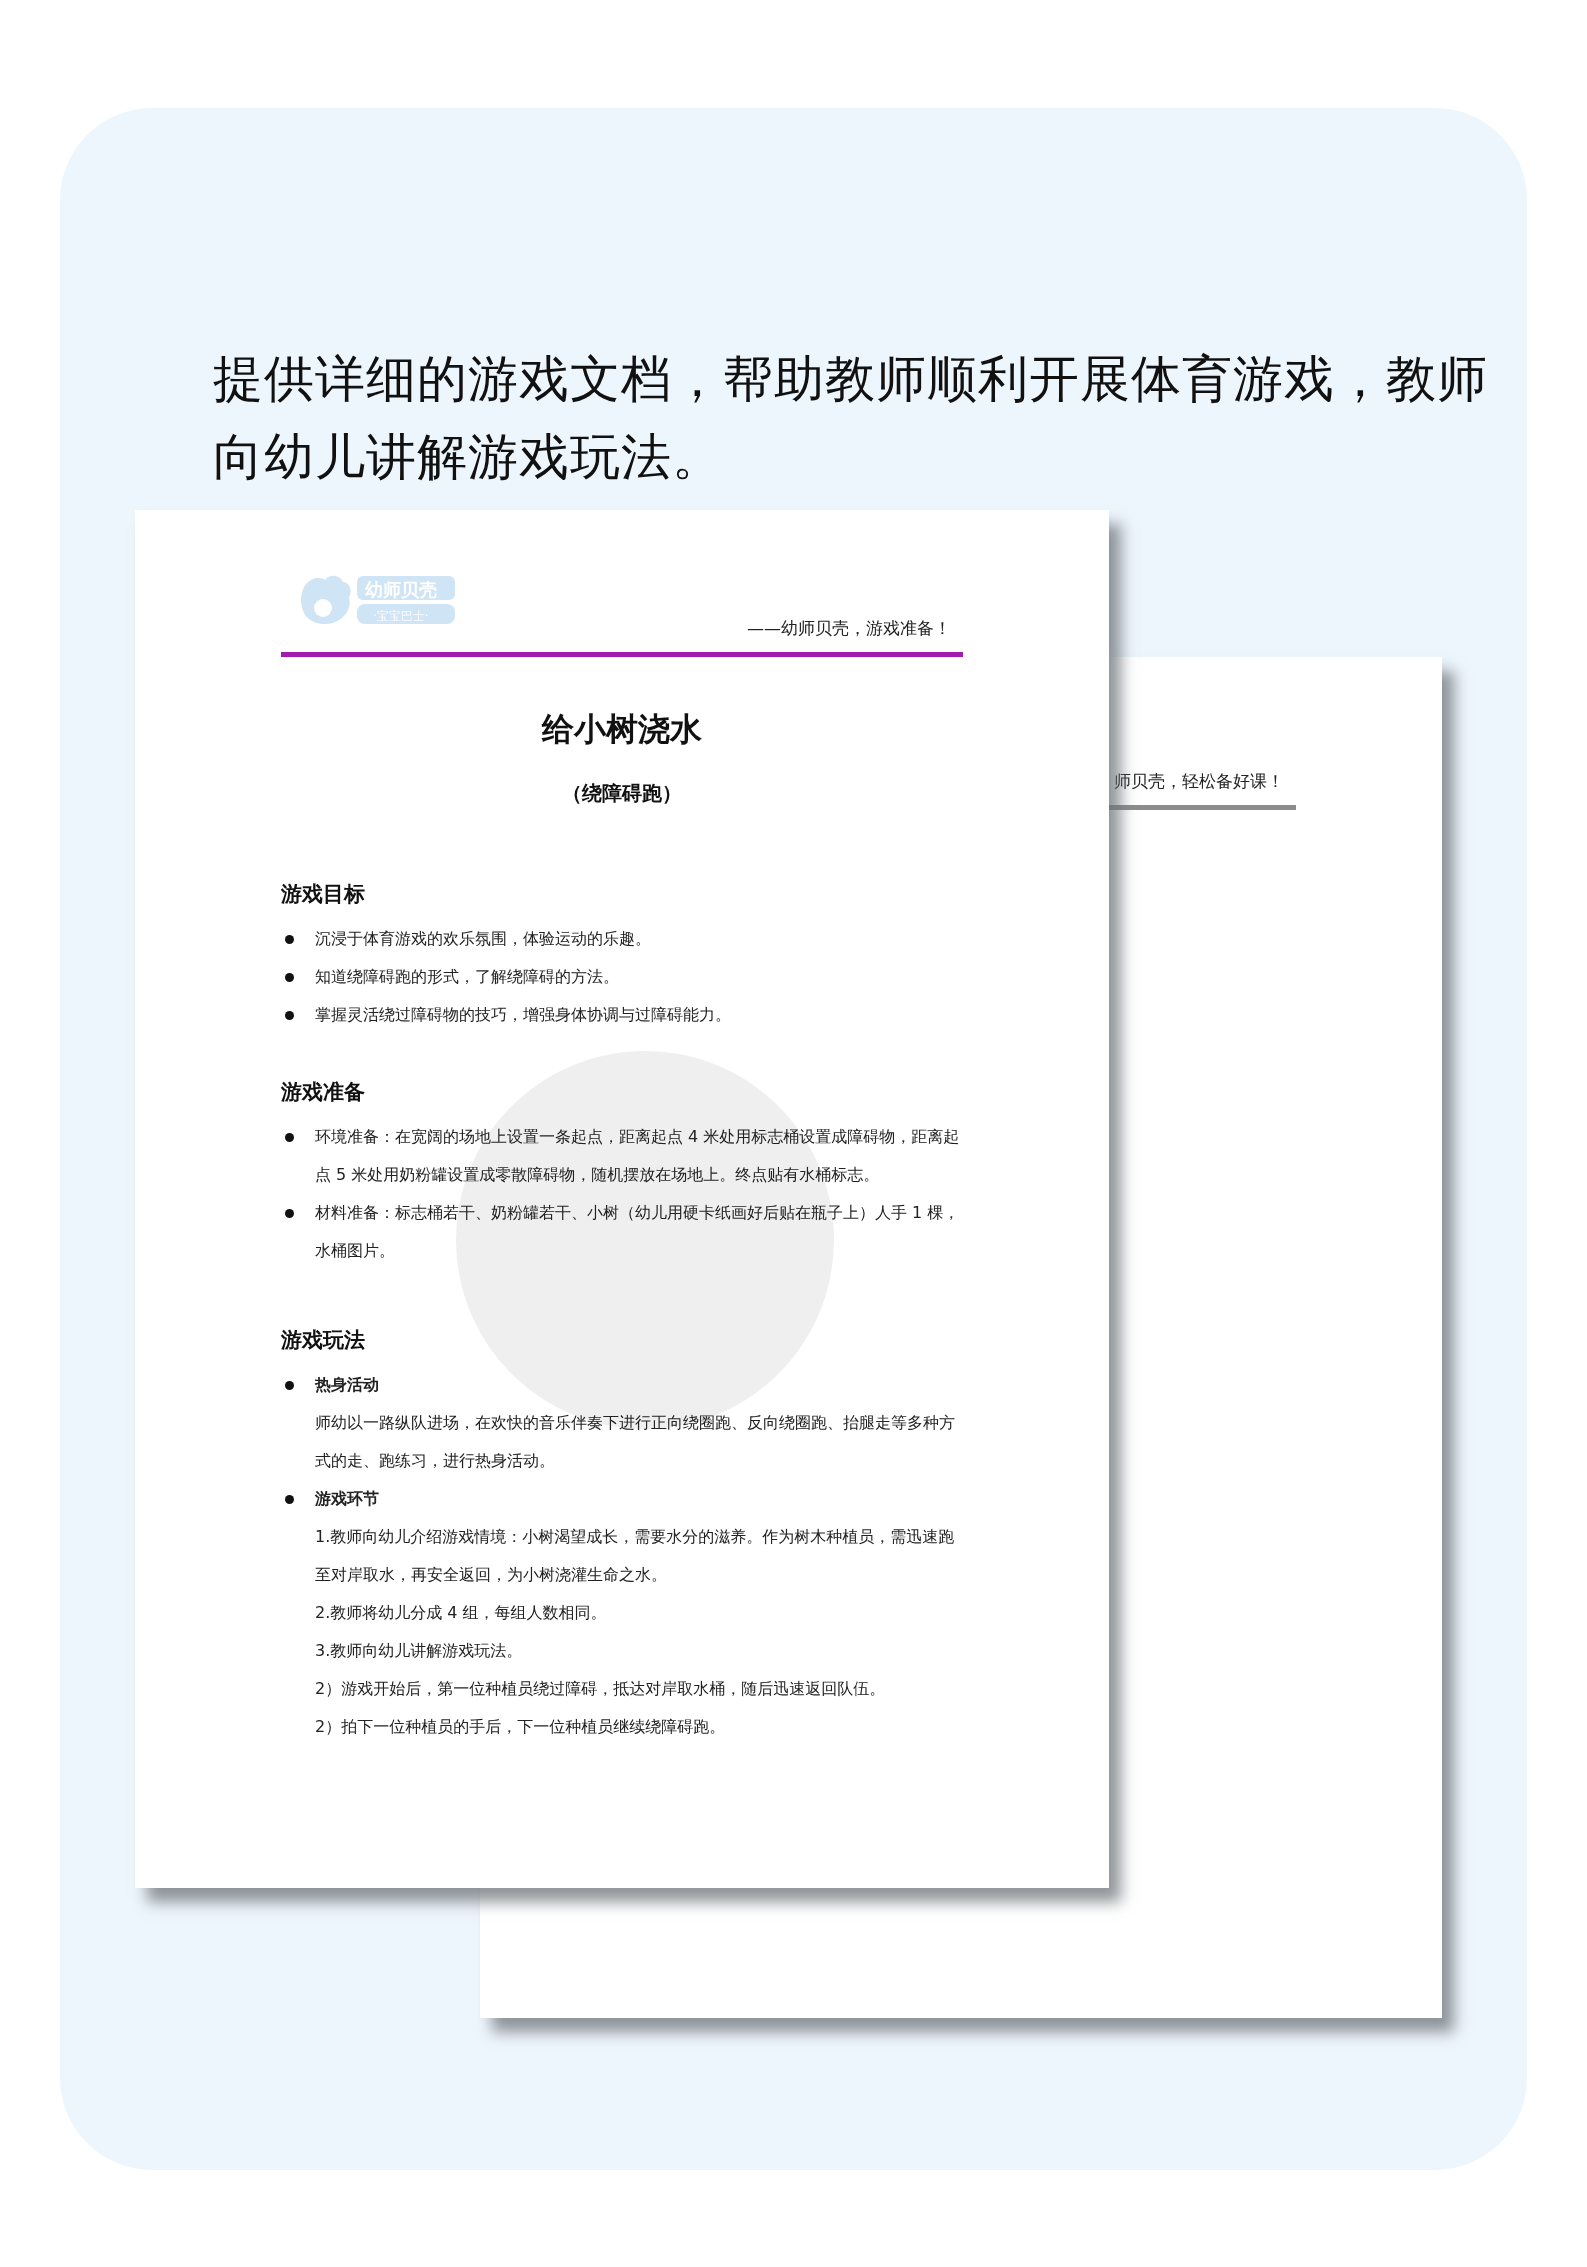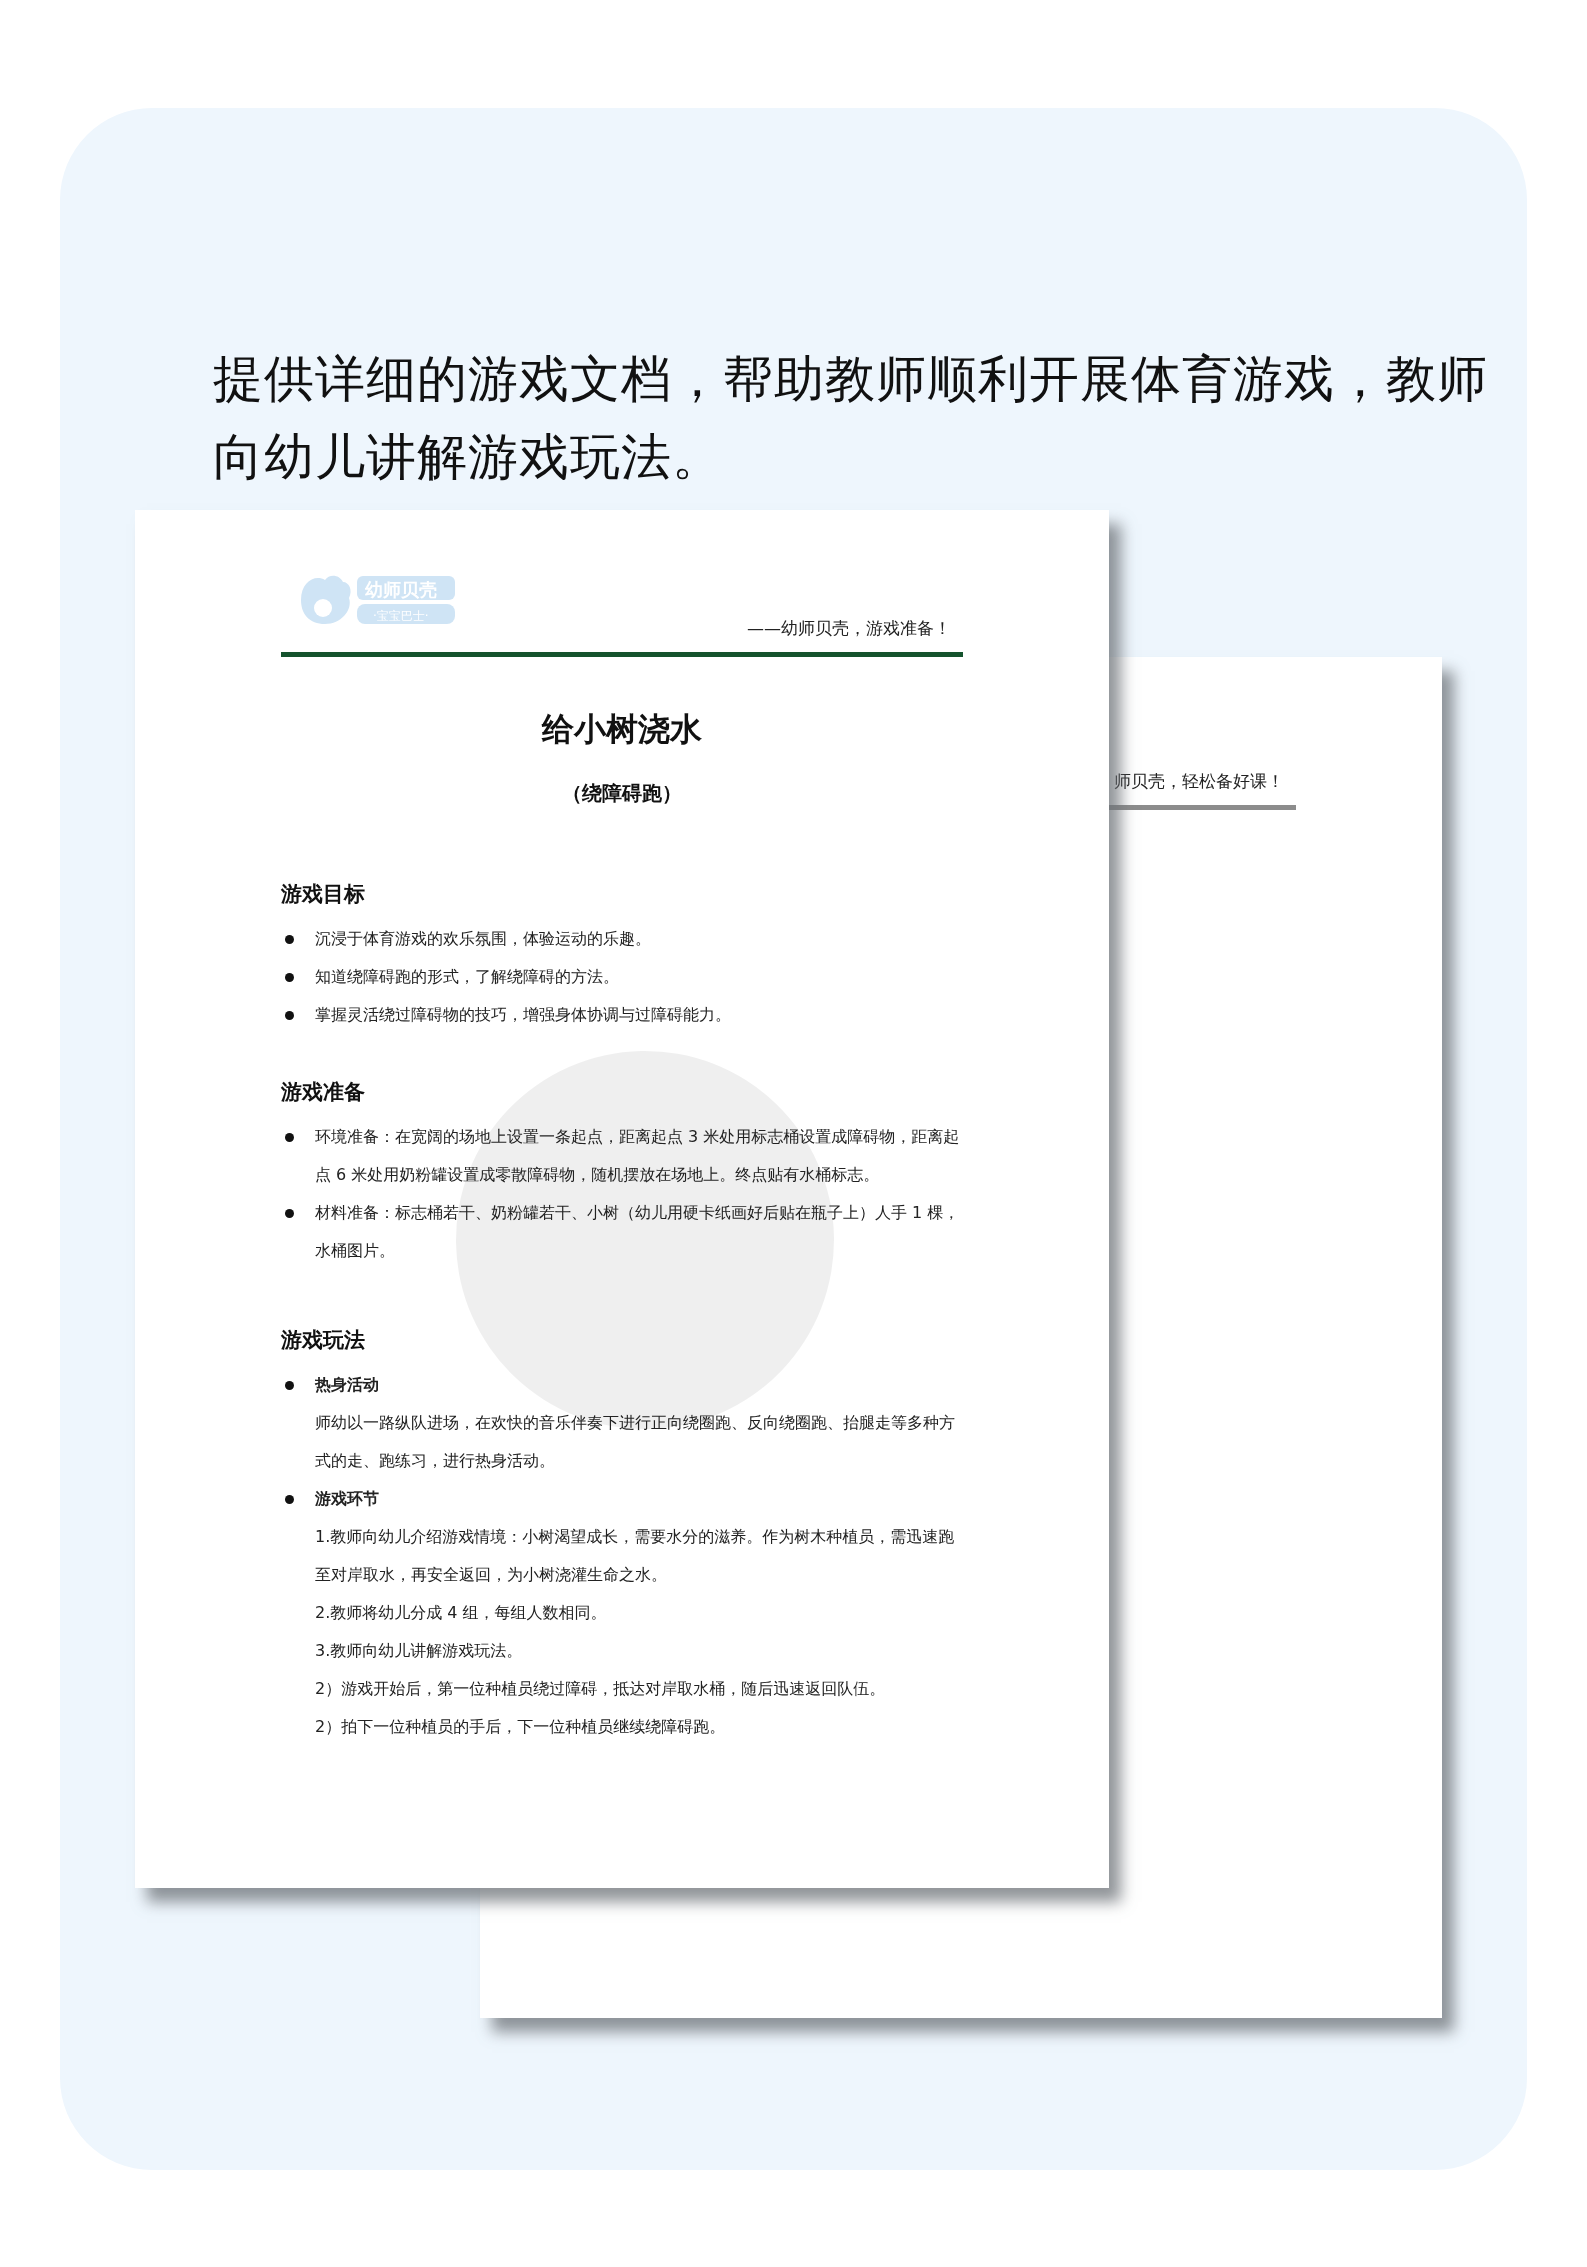--- a/index.html
+++ b/index.html
@@ -15,21 +15,21 @@
     position:absolute; left:153px; top:232px; width:1280px;
     font-size:50px; line-height:78px; color:#111; letter-spacing:1px;
   }
   .page {
     position:absolute; background:#fff;
     box-shadow: 12px 14px 14px rgba(110,115,120,0.75);
   }
   .page.back { left:480px; top:657px; width:962px; height:1361px; }
   .page.front { left:135px; top:510px; width:974px; height:1378px; }
 
-  .hdr { position:absolute; left:146px; right:146px; top:50px; height:92px; border-bottom:5px solid #14532d; }
+  .hdr { position:absolute; left:146px; right:146px; top:50px; height:92px; border-bottom:5px solid #a21caf; }
   .logo { position:absolute; left:14px; top:10px; width:170px; height:60px; }
   .slogan { position:absolute; right:12px; bottom:12px; font-size:17px; color:#222; }
 
   .back .hdr { left:-520px; right:146px; top:56px; }
   .back .body-frag { position:absolute; font-size:16px; color:#222; white-space:nowrap; }
 
   .doc-title { position:absolute; left:0; right:0; top:198px; text-align:center; font-size:32px; color:#111; font-weight:bold; }
   .doc-sub { position:absolute; left:0; right:0; top:270px; text-align:center; font-size:20px; color:#111; font-weight:bold; }
 
   .content { position:absolute; left:146px; right:146px; top:370px; }
@@ -83,21 +83,21 @@
   <div class="doc-sub">（绕障碍跑）</div>
 
   <div class="content">
     <div class="sec-title">游戏目标</div>
     <div class="bullet"><span class="dot"></span><span>沉浸于体育游戏的欢乐氛围，体验运动的乐趣。</span></div>
     <div class="bullet"><span class="dot"></span><span>知道绕障碍跑的形式，了解绕障碍的方法。</span></div>
     <div class="bullet"><span class="dot"></span><span>掌握灵活绕过障碍物的技巧，增强身体协调与过障碍能力。</span></div>
 
     <div style="height:44px"></div>
     <div class="sec-title">游戏准备</div>
-    <div class="bullet"><span class="dot"></span><span>环境准备：在宽阔的场地上设置一条起点，距离起点 3 米处用标志桶设置成障碍物，距离起点 6 米处用奶粉罐设置成零散障碍物，随机摆放在场地上。终点贴有水桶标志。</span></div>
+    <div class="bullet"><span class="dot"></span><span>环境准备：在宽阔的场地上设置一条起点，距离起点 4 米处用标志桶设置成障碍物，距离起点 5 米处用奶粉罐设置成零散障碍物，随机摆放在场地上。终点贴有水桶标志。</span></div>
     <div class="bullet"><span class="dot"></span><span>材料准备：标志桶若干、奶粉罐若干、小树（幼儿用硬卡纸画好后贴在瓶子上）人手 1 棵，水桶图片。</span></div>
 
     <div style="height:56px"></div>
     <div class="sec-title">游戏玩法</div>
     <div class="bullet sub-head"><span class="dot"></span><span>热身活动</span></div>
     <div class="para">师幼以一路纵队进场，在欢快的音乐伴奏下进行正向绕圈跑、反向绕圈跑、抬腿走等多种方式的走、跑练习，进行热身活动。</div>
     <div class="bullet sub-head"><span class="dot"></span><span>游戏环节</span></div>
     <div class="para">1.教师向幼儿介绍游戏情境：小树渴望成长，需要水分的滋养。作为树木种植员，需迅速跑至对岸取水，再安全返回，为小树浇灌生命之水。</div>
     <div class="para">2.教师将幼儿分成 4 组，每组人数相同。</div>
     <div class="para">3.教师向幼儿讲解游戏玩法。</div>

